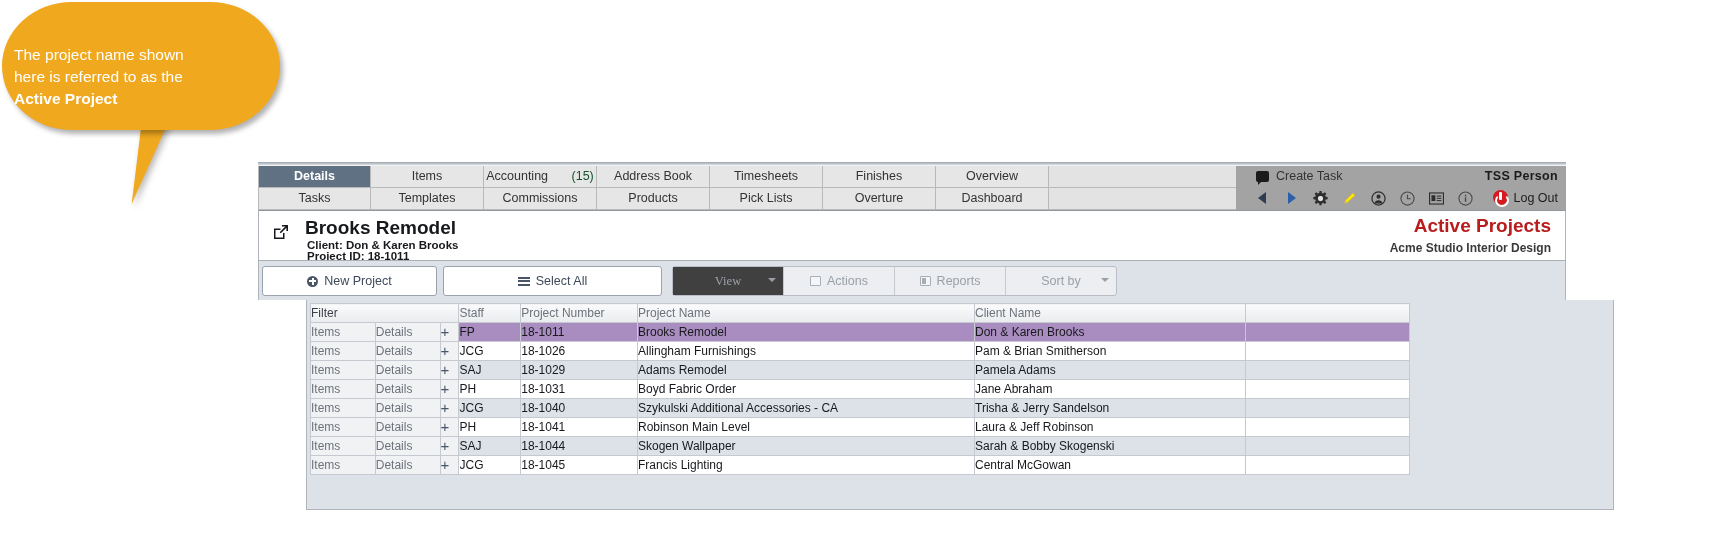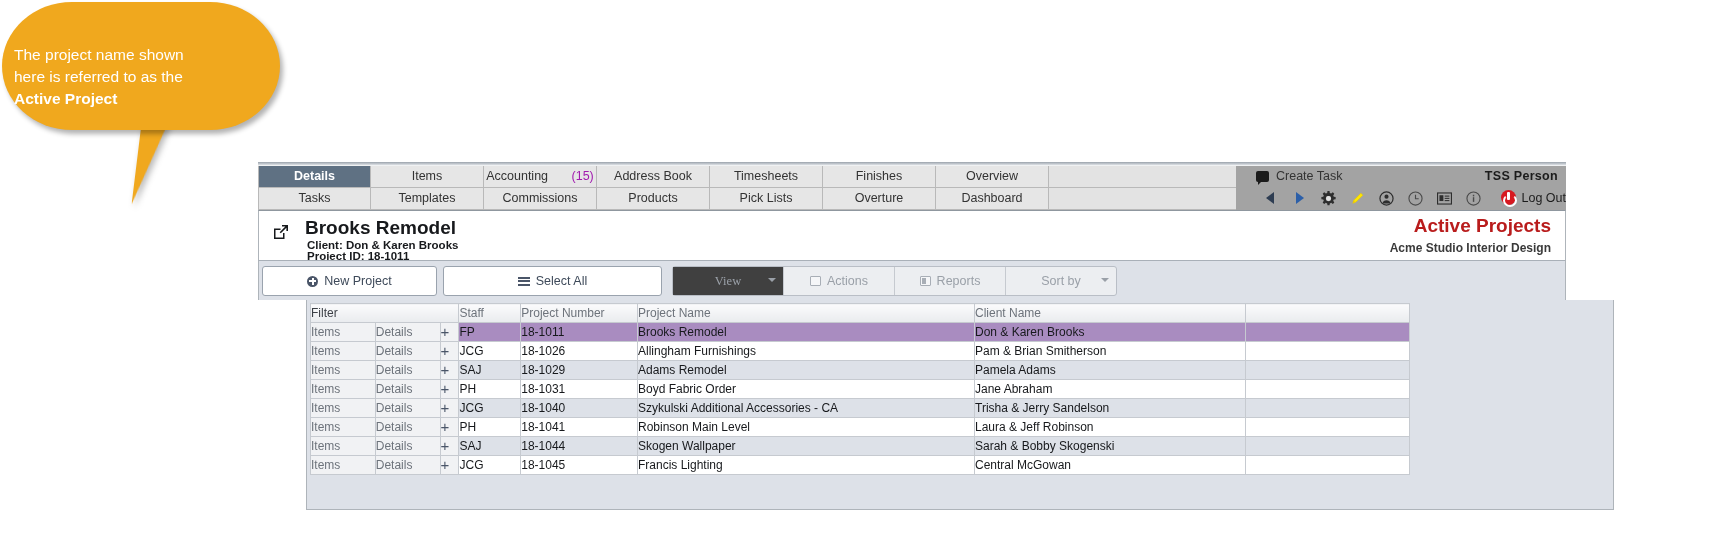--- a/index.html
+++ b/index.html
@@ -50,30 +50,30 @@
   }
   .tabrow{ display:flex; height:22px; }
   .tab{
     flex:0 0 113px; height:22px; line-height:21px; text-align:center;
     font-size:12.5px; color:#333; background:#e6e6e6;
     border-right:1px solid #b9b9b9; border-bottom:1px solid #b9b9b9;
     cursor:pointer; white-space:nowrap; overflow:hidden;
   }
   .tabrow .tab:first-child{ border-left:1px solid #b9b9b9; }
   .tab.active{ background:#5f7183; color:#ffffff; font-weight:bold; }
-  .tab .cnt{ color:#a21caf;padding-left:20px; }
+  .tab .cnt{ color:#14532d;padding-left:20px; }
   .tabfill{ flex:1 1 auto; background:#e3e3e3; border-bottom:1px solid #b9b9b9; }
 
   
   .rightcluster{
     position:absolute; right:0px; top:4px; width:330px; height:60px;
     background:#a3a3a3;
   }
   .rc-line1{ position:absolute; left:0; top:1px; width:330px; height:21px; }
-  .rc-line2{ position:absolute; left:8px; top:23px; width:330px; height:21px; }
+  .rc-line2{ position:absolute; left:0; top:23px; width:330px; height:21px; }
   .createtask{
     position:absolute; left:20px; top:2px; font-size:12.5px; color:#333;
     display:flex; align-items:center; gap:7px; cursor:pointer;
   }
   .bubble-ico{ width:13px; height:11px; background:#1b1b1b; border-radius:2px; position:relative; display:inline-block;}
   .bubble-ico:after{ content:""; position:absolute; left:2px; top:10px; border-left:4px solid #1b1b1b; border-bottom:4px solid transparent;}
   .tssperson{
     position:absolute; right:8px; top:2px; font-size:12.5px; color:#1b1b1b;
     font-weight:bold; letter-spacing:.3px;
   }

